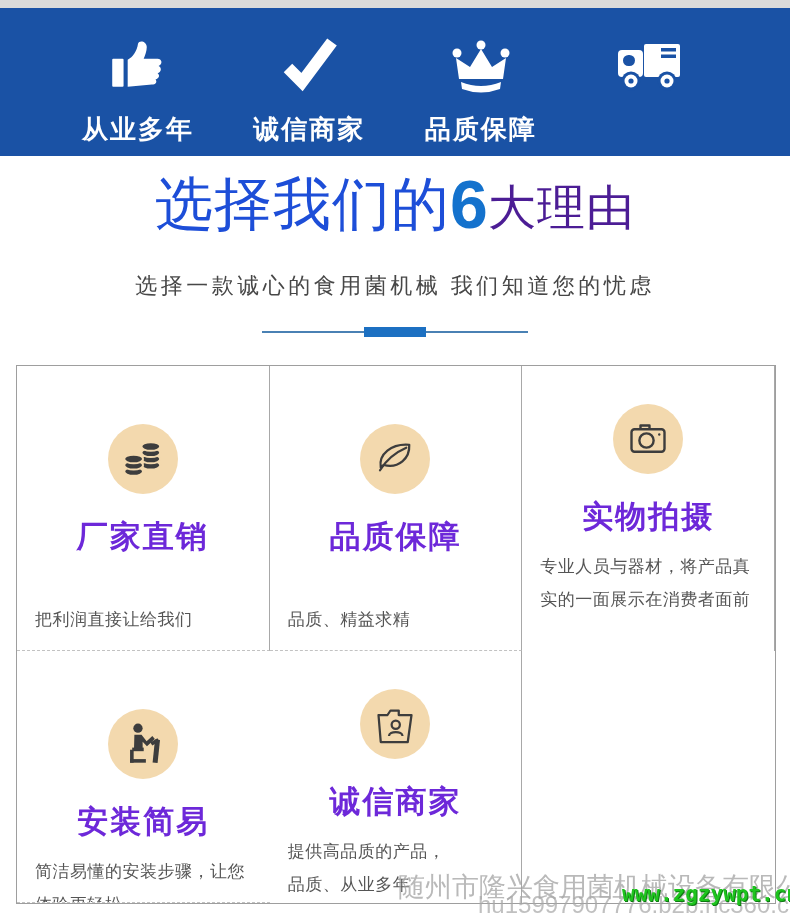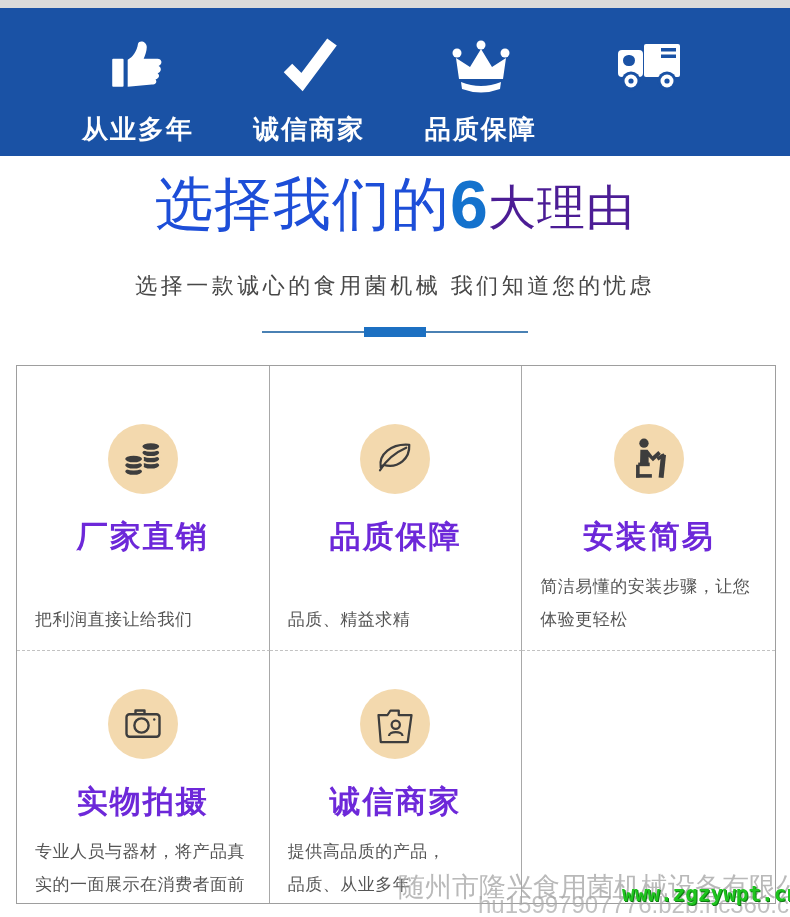--- a/index.html
+++ b/index.html
@@ -150,49 +150,49 @@
     <div class="circle">
       <svg width="48" height="48" viewBox="0 0 64 64" fill="none" stroke="#3d3d3d" stroke-width="3" stroke-linecap="round" stroke-linejoin="round">
         <path d="M13 43 C10 26 27 11 51 13 C52 31 37 45 17 40 Z"></path>
         <path d="M12 47 C20 34 33 23 47 17"></path>
       </svg>
     </div>
     <h3>品质保障</h3>
     <p><br><span>品质、精益求精</span></p>
   </div>
 
+  <div class="card row-2 col-a">
+    <div class="circle">
+      <svg width="48" height="44" viewBox="0 0 64 56" fill="none" stroke="#3d3d3d" stroke-width="3.2" stroke-linejoin="round">
+        <path d="M22 15 v-5 h12 v5"></path>
+        <rect x="10" y="15" width="44" height="30" rx="4"></rect>
+        <circle cx="30" cy="30" r="9.5"></circle>
+        <circle cx="47" cy="22" r="1.6" fill="#3d3d3d" stroke="none"></circle>
+      </svg>
+    </div>
+    <h3>实物拍摄</h3>
+    <p><span>专业人员与器材，将产品真</span><br><span>实的一面展示在消费者面前</span></p>
+  </div>
+
   <div class="card row-1 col-c">
     <div class="circle">
       <svg width="46" height="48" viewBox="0 0 64 64" fill="#3d3d3d">
         <circle cx="25" cy="10" r="6.5"></circle>
         <path d="M20 19 h10 l7 9 8-7 3.5 4 -11 10 -6-6 v9 h-12 z"></path>
         <rect x="14" y="40" width="5" height="18"></rect>
         <rect x="14" y="53" width="22" height="5"></rect>
         <rect x="17" y="37" width="16" height="5"></rect>
         <polygon points="42,30 52,24 55,28 45,34"></polygon>
         <rect x="47" y="26" width="7" height="32" transform="rotate(6 50 42)"></rect>
       </svg>
     </div>
     <h3>安装简易</h3>
     <p><span>简洁易懂的安装步骤，让您</span><br><span>体验更轻松</span></p>
   </div>
 
-  <div class="card row-2 col-a">
-    <div class="circle">
-      <svg width="48" height="44" viewBox="0 0 64 56" fill="none" stroke="#3d3d3d" stroke-width="3.2" stroke-linejoin="round">
-        <path d="M22 15 v-5 h12 v5"></path>
-        <rect x="10" y="15" width="44" height="30" rx="4"></rect>
-        <circle cx="30" cy="30" r="9.5"></circle>
-        <circle cx="47" cy="22" r="1.6" fill="#3d3d3d" stroke="none"></circle>
-      </svg>
-    </div>
-    <h3>实物拍摄</h3>
-    <p><span>专业人员与器材，将产品真</span><br><span>实的一面展示在消费者面前</span></p>
-  </div>
-
   <div class="card row-2 col-b">
     <div class="circle">
       <svg width="48" height="44" viewBox="0 0 64 56" fill="none" stroke="#3d3d3d" stroke-width="3" stroke-linejoin="round">
         <path d="M10 16 h12 l4-6 h11 v6 h17 l-5 36 H13 Z"></path>
         <circle cx="33" cy="29" r="5.5"></circle>
         <path d="M24 44 c0-7 18-7 18 0"></path>
       </svg>
     </div>
     <h3>诚信商家</h3>
     <p><span>提供高品质的产品，</span><br><span>品质、从业多年</span></p>

